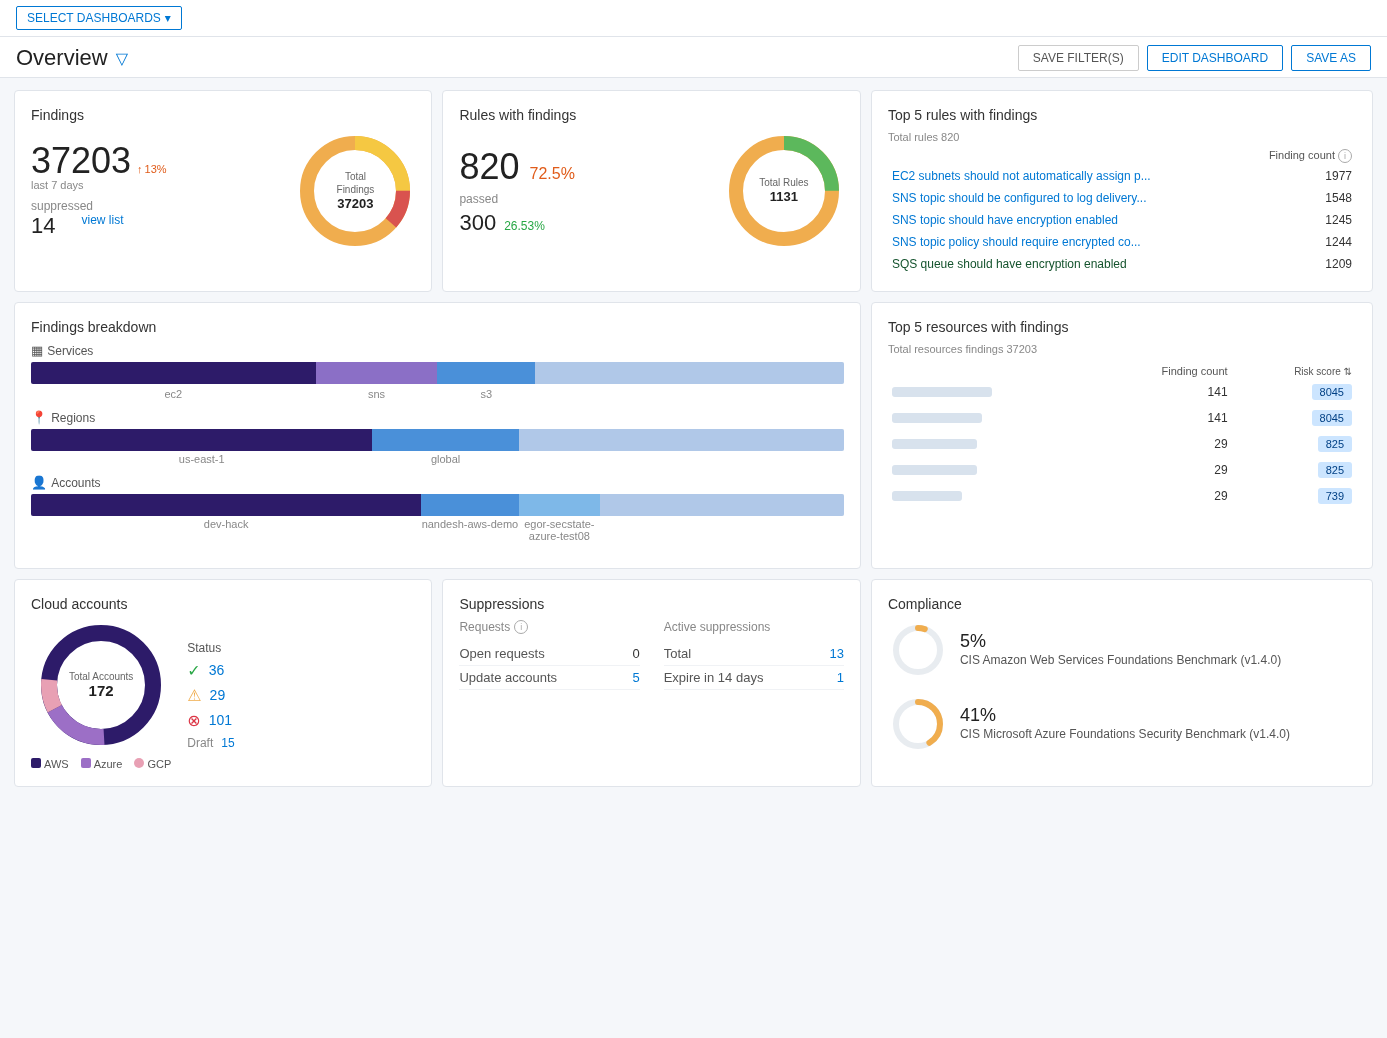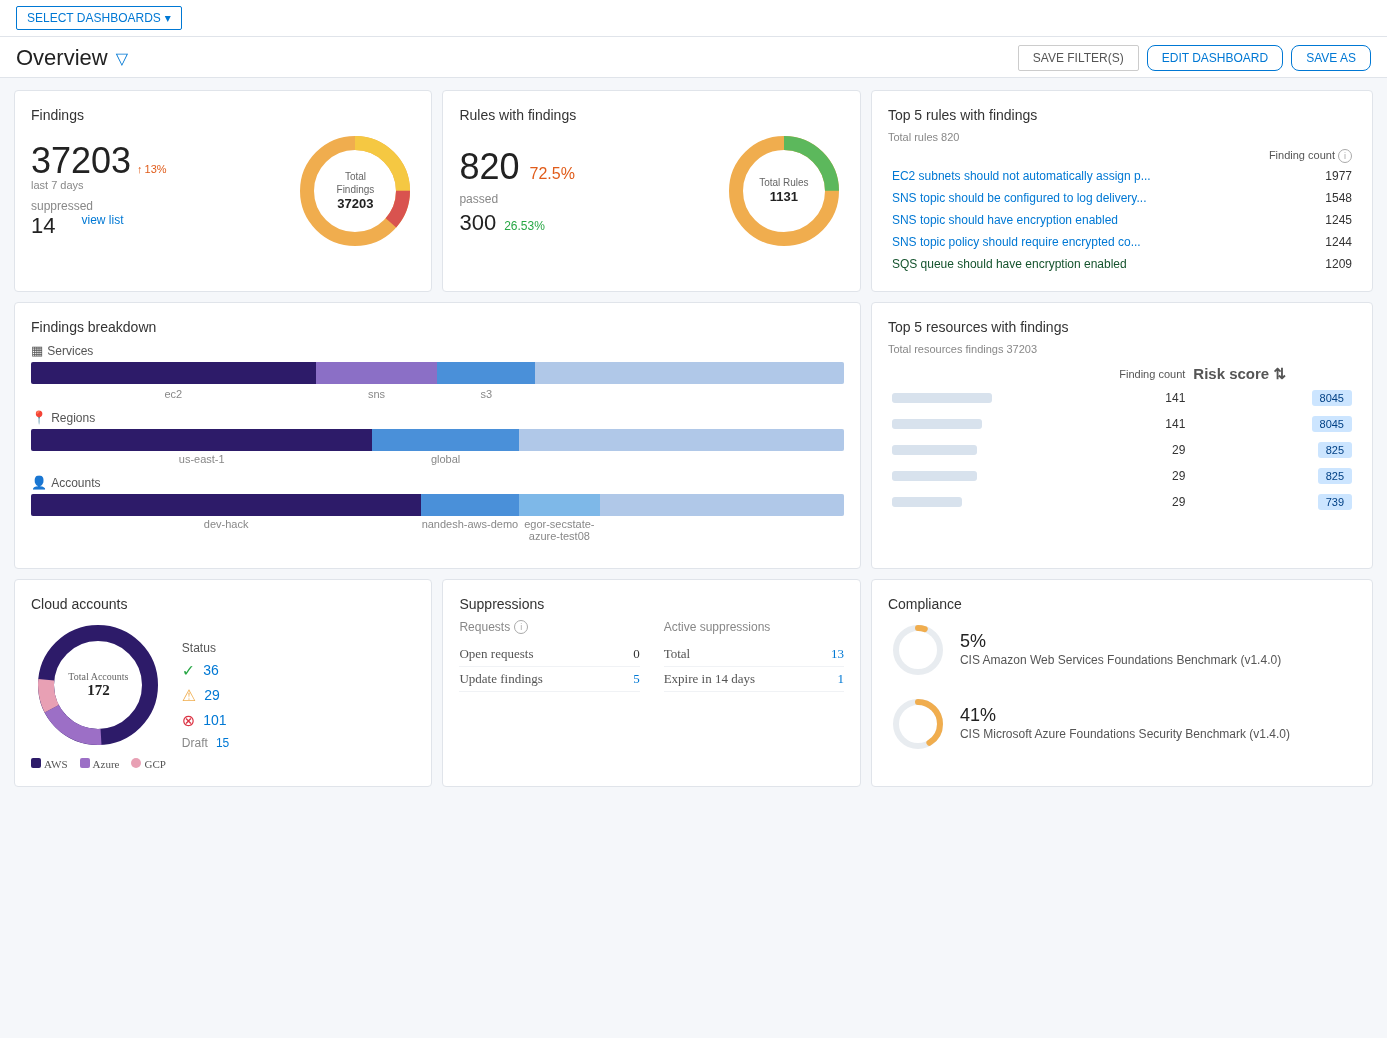--- a/index.html
+++ b/index.html
@@ -7,21 +7,21 @@
 
     .top-bar { background: #fff; border-bottom: 1px solid #e0e4ea; padding: 6px 16px; display: flex; align-items: center; gap: 8px; }
     .select-dashboards-btn { border: 1px solid #0078d4; color: #0078d4; background: #fff; padding: 4px 10px; font-size: 12px; cursor: pointer; border-radius: 2px; display: flex; align-items: center; gap: 4px; }
 
     .page-header { background: #fff; padding: 8px 16px 6px; border-bottom: 1px solid #e0e4ea; display: flex; align-items: center; justify-content: space-between; }
     .page-title-area { display: flex; align-items: center; gap: 8px; }
     .page-title { font-size: 22px; font-weight: 300; color: #222; }
     .filter-icon { color: #0078d4; cursor: pointer; font-size: 16px; }
     .header-actions { display: flex; gap: 8px; align-items: center; }
     .btn-outline { border: 1px solid #ccc; background: #fff; padding: 5px 14px; font-size: 12px; cursor: pointer; border-radius: 2px; color: #555; }
-    .btn-primary { border: 1px solid #0078d4; background: #fff; padding: 5px 14px; font-size: 12px; cursor: pointer; border-radius: 8px; color: #0078d4; }
+    .btn-primary { border: 1px solid #0078d4; background: #fff; padding: 5px 14px; font-size: 12px; cursor: pointer; border-radius: 2px; color: #0078d4; }
 
     .dashboard-grid { padding: 12px 14px; display: grid; grid-template-columns: 1fr 1fr 1.2fr; gap: 10px; }
 
     .card { background: #fff; border: 1px solid #e0e4ea; border-radius: 4px; padding: 16px; }
 
     
     .findings-card { grid-column: 1; }
     .rules-card { grid-column: 2; }
     .top5rules-card { grid-column: 3; }
 
@@ -81,21 +81,21 @@
     .cloud-donut { position: relative; width: 130px; height: 130px; flex-shrink: 0; }
     .cloud-status-table { flex: 1; }
     .cloud-status-table .status-row { display: flex; align-items: center; gap: 8px; margin-bottom: 6px; font-size: 13px; }
     .status-icon-check { color: #28a745; font-size: 16px; }
     .status-icon-warn { color: #f0ad4e; font-size: 16px; }
     .status-icon-error { color: #dc3545; font-size: 16px; }
     .status-count { color: #0078d4; font-weight: 500; font-size: 14px; }
     .draft-count { color: #0078d4; font-weight: 500; }
     .cloud-legend { display: flex; gap: 12px; margin-top: 8px; font-size: 11px; color: #555; align-items: center; }
     .legend-dot { width: 10px; height: 10px; border-radius: 2px; display: inline-block; margin-right: 3px; }
-    .sup-row { display: flex; justify-content: space-between; align-items: center; padding: 4px 0; font-size: 13px; color: #555; border-bottom: 1px solid #f0f2f5; font-family: Liberation Serif, serif; }
+    .sup-row { display: flex; justify-content: space-between; align-items: center; padding: 4px 0; font-size: 13px; color: #555; border-bottom: 1px solid #f0f2f5; }
     .sup-value { color: #333; font-weight: 400; }
     .sup-value-link { color: #0078d4; }
 
     .info-icon { display: inline-flex; align-items: center; justify-content: center; width: 14px; height: 14px; border-radius: 50%; border: 1px solid #aaa; font-size: 9px; color: #aaa; cursor: default; }
 
     svg.donut-svg { width: 100%; height: 100%; }
   </style>
 </head>
 <body>
 
@@ -281,21 +281,21 @@
   <div class="card top5resources-card">
     <div class="card-title">Top 5 resources with findings</div>
     <div class="card-subtitle">Total resources findings 37203</div>
     <table style="width:100%;border-collapse:collapse;">
       <thead>
         <tr>
           <th style="text-align:left;font-size:11px;color:#555;font-weight:400;padding:2px 4px;"></th>
           <th style="text-align:right;font-size:11px;color:#555;font-weight:400;padding:2px 4px;">
             <span>Finding count</span>
           </th>
-          <th style="text-align:left;font-size:15px;color:#555;font-weight:700;padding:2px 4px;">
+          <th style="text-align:right;font-size:10px;color:#555;font-weight:400;padding:2px 4px;">
             <span>Risk score</span>
             <span style="cursor:pointer;">⇅</span>
           </th>
         </tr>
       </thead>
       <tbody id="top5resources-tbody">
       <tr>
     <td>
       <span style="height:10px;background:#d8e2ed;border-radius:3px;width:100px;display:inline-block;"></span>
     </td>
@@ -340,21 +340,21 @@
       <span style="background:#cce5ff;color:#004085;padding:2px 8px;border-radius:3px;font-size:11px;font-weight:500;display:inline-block;">739</span>
     </td>
   </tr>
         </tbody>
     </table>
   </div>
 
   <div class="card cloud-accounts-card">
     <div class="card-title">Cloud accounts</div>
     <div class="cloud-accounts-inner">
-      <div style="display:flex;flex-direction:column;align-items:center;font-family:Liberation Serif, serif;">
+      <div style="display:flex;flex-direction:column;align-items:center;">
         <div class="cloud-donut">
           <svg viewBox="0 0 130 130" width="130" height="130">
 
             <circle cx="65" cy="65" r="52" fill="none" stroke="#2d1b69" stroke-width="16"></circle>
 
             <circle cx="65" cy="65" r="52" fill="none" stroke="#9c6fc6" stroke-width="16" stroke-dasharray="60 266" stroke-dashoffset="-160" transform="rotate(-90 65 65)"></circle>
 
             <circle cx="65" cy="65" r="52" fill="none" stroke="#e8a0b4" stroke-width="16" stroke-dasharray="30 296" stroke-dashoffset="-220" transform="rotate(-90 65 65)"></circle>
           </svg>
           <div style="position:absolute;top:50%;left:50%;transform:translate(-50%,-50%);text-align:center;">
@@ -396,21 +396,21 @@
       <div>
         <div style="font-size:12px;color:#888;margin-bottom:8px;display:flex;align-items:center;gap:4px;">
           <span>Requests</span>
           <span class="info-icon">i</span>
         </div>
         <div class="sup-row">
           <span>Open requests</span>
           <span class="sup-value">0</span>
         </div>
         <div class="sup-row">
-          <span>Update findings</span>
+          <span>Update accounts</span>
           <span class="sup-value-link">5</span>
         </div>
       </div>
       <div>
         <div style="font-size:12px;color:#888;margin-bottom:8px;">Active suppressions</div>
         <div class="sup-row">
           <span>Total</span>
           <span class="sup-value-link">13</span>
         </div>
         <div class="sup-row">

